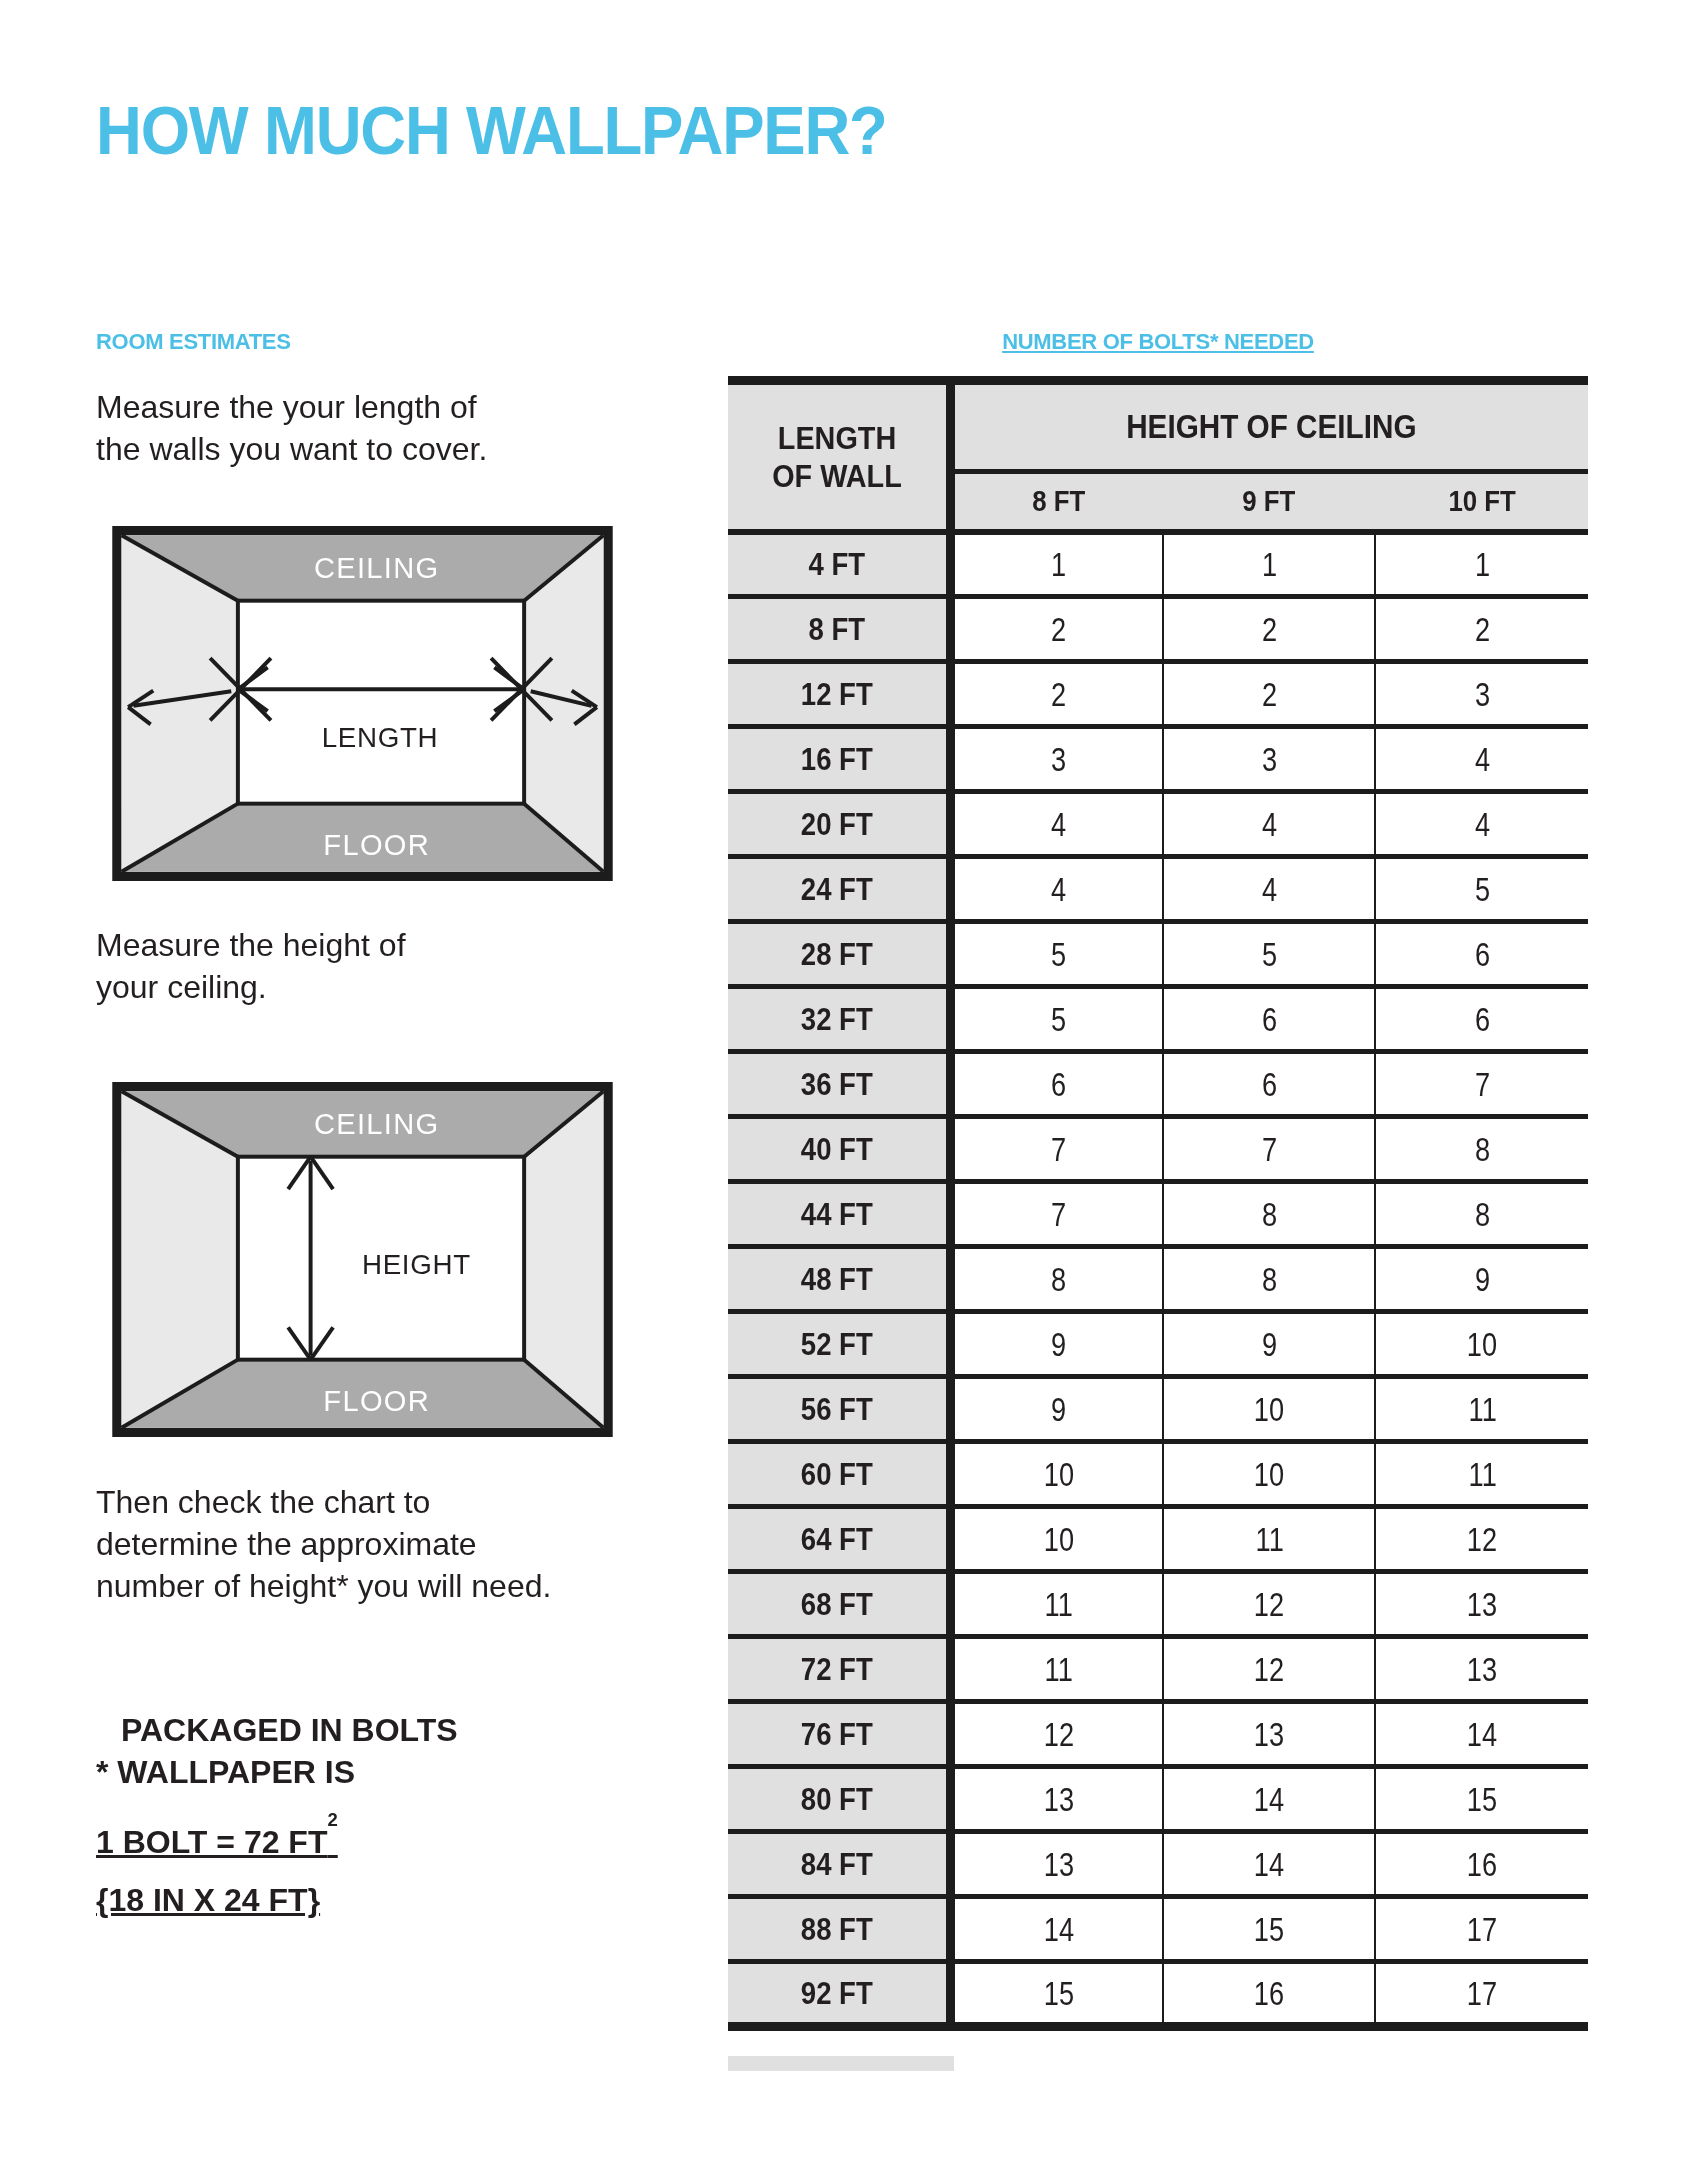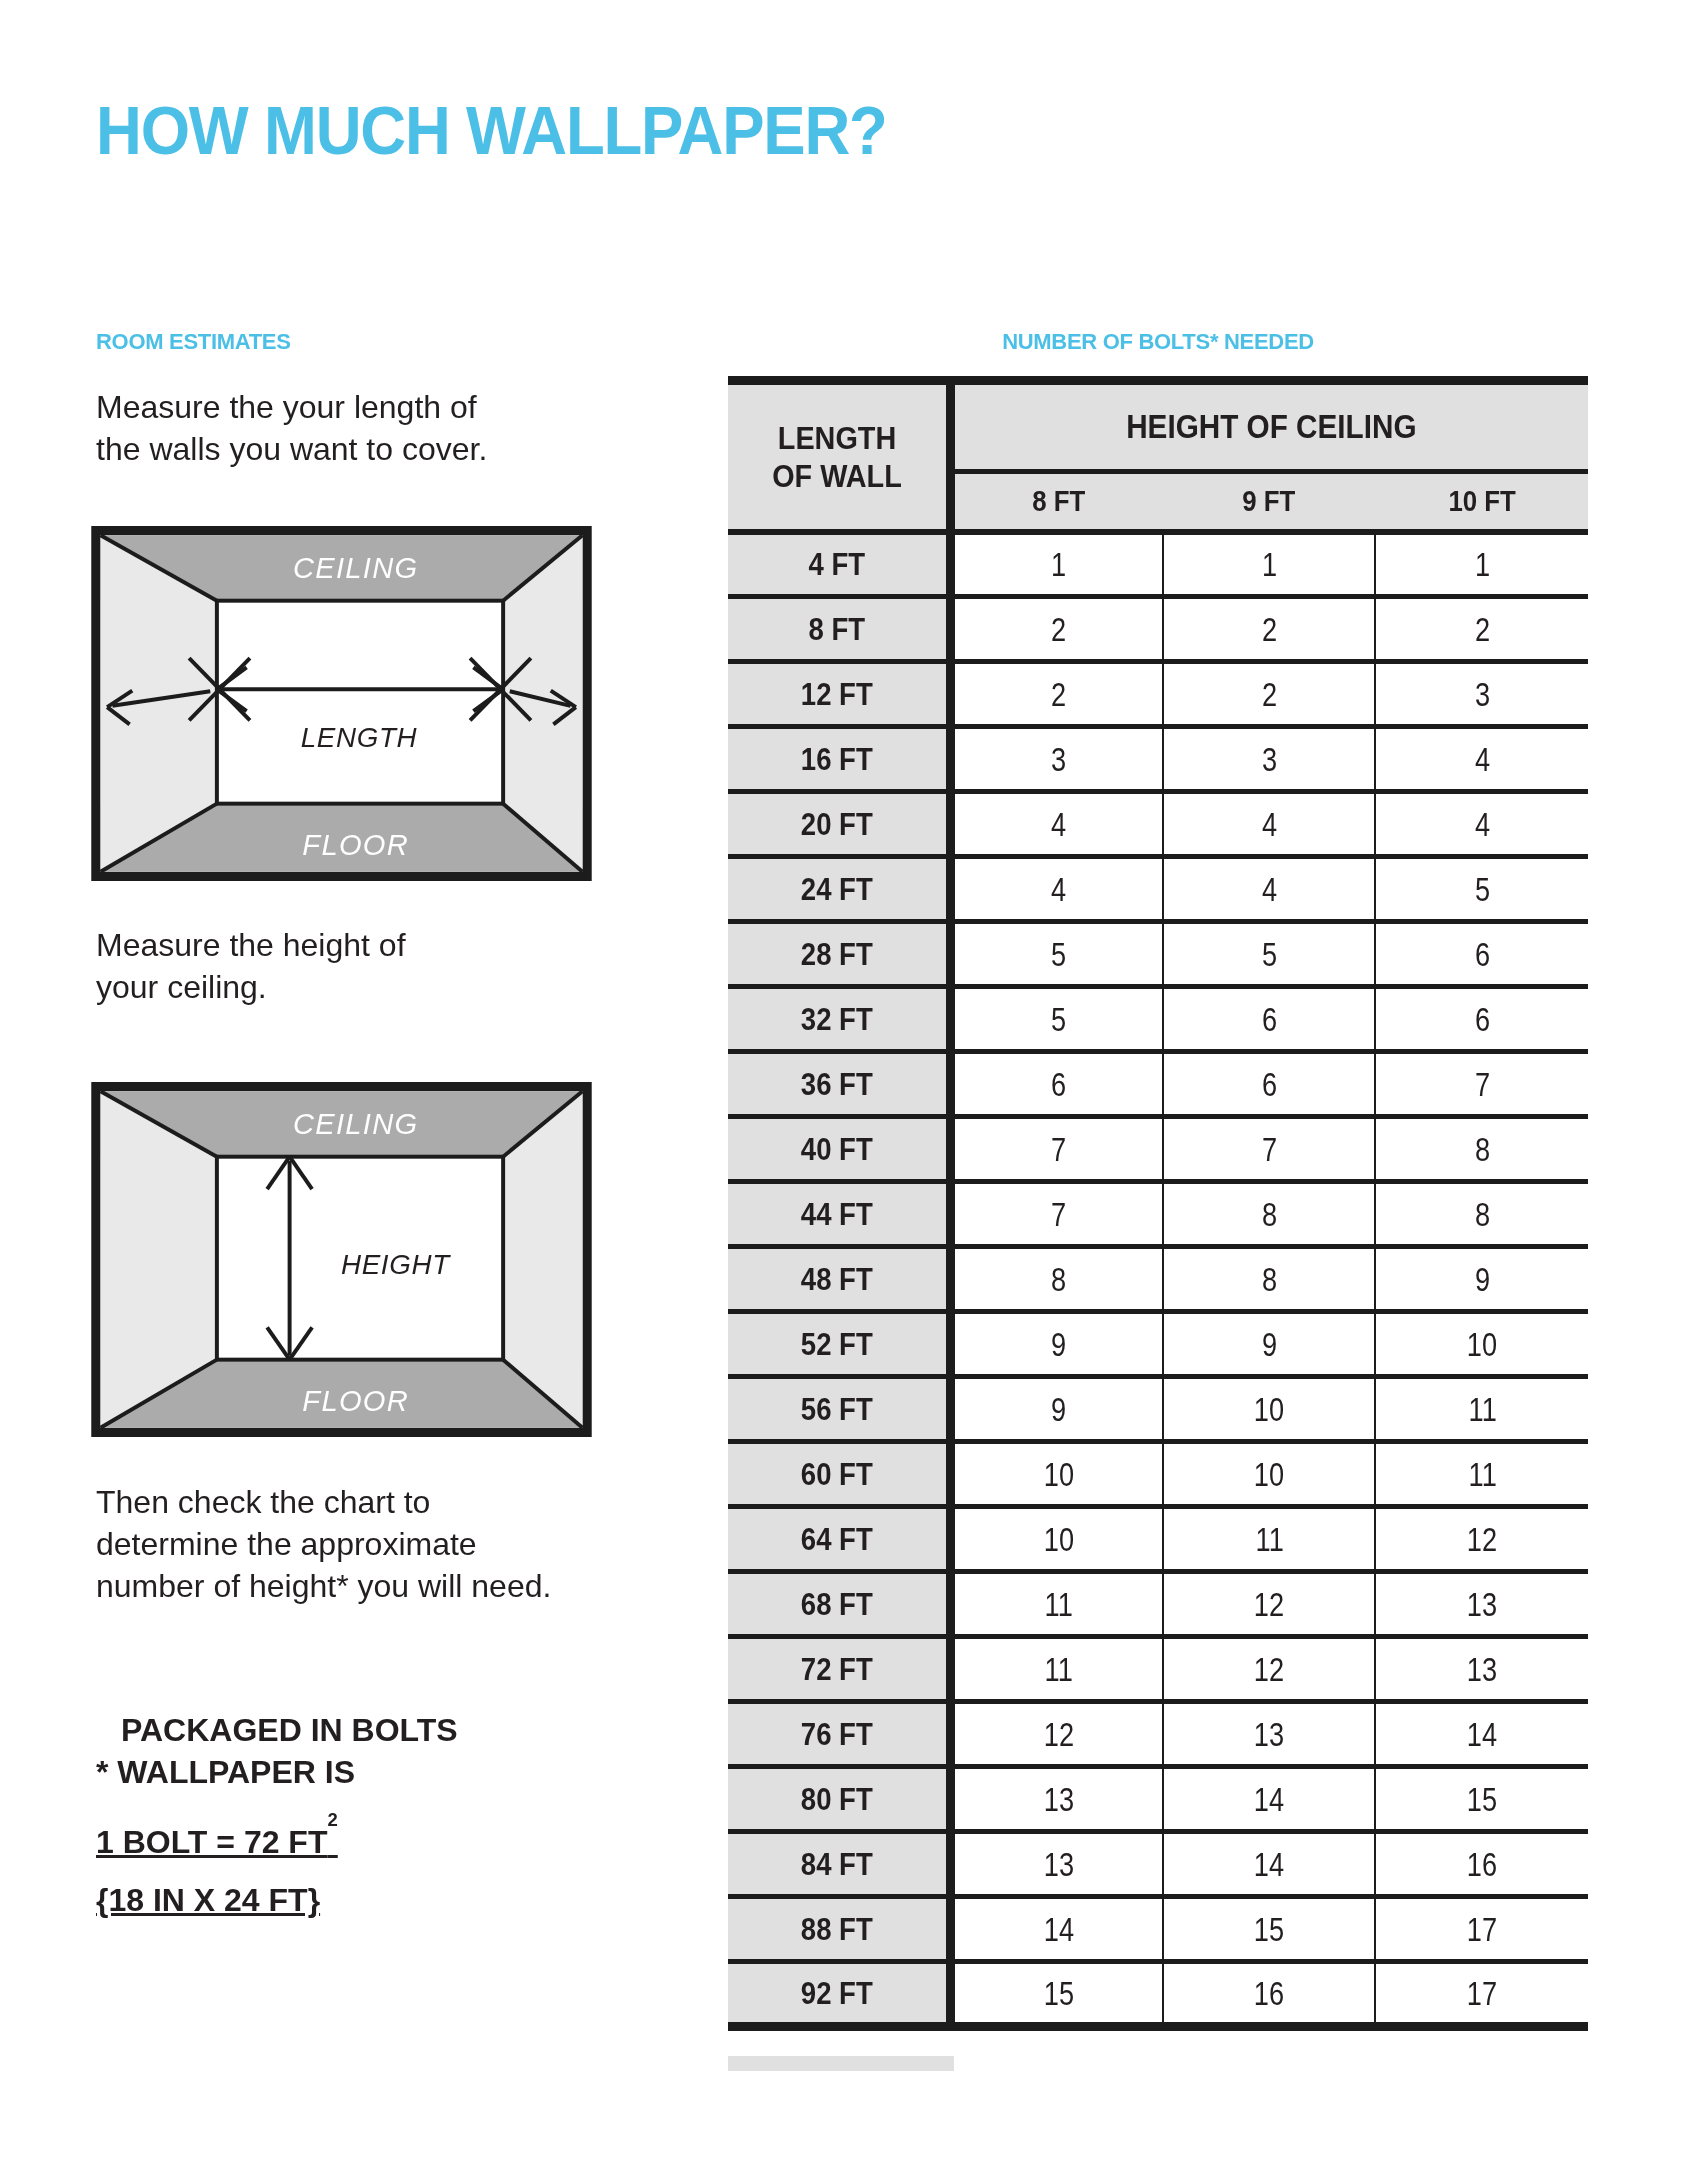--- a/index.html
+++ b/index.html
@@ -15,29 +15,29 @@
     transform:scaleX(.92); transform-origin:left center;
     white-space:nowrap;
   }
 
   .section-heading {
     position:absolute; top:329px;
     font-size:22px; font-weight:700; letter-spacing:-0.3px;
     white-space:nowrap;
   }
   #room-estimates-heading { left:96px; }
-  #bolts-heading { left:728px; width:860px; text-align:center; }
+  #bolts-heading { left:728px; width:860px; text-align:center;text-decoration:underline; }
 
   .para { position:absolute; left:96px; color:var(--text,#231F20); font-size:32px; line-height:42px; }
   #step1 { top:386px; }
   #step2 { top:924px; }
   #step3 { top:1481px; }
   .para .line { display:block; }
 
-  .diagram { position:absolute; left:91px; width:501px; height:367px;font-style:italic; }
+  .diagram { position:absolute; left:112px; width:501px; height:367px; }
   #diagram-length { top:526px; }
   #diagram-height { top:1082px; }
   svg text { font-family:"Liberation Sans","DejaVu Sans",sans-serif; }
   .room-label { fill:#ffffff; font-size:44px; letter-spacing:2px; }
   .measure-label { fill:var(--text,#231F20); font-size:42px; letter-spacing:1px; }
 
   .footnote { position:absolute; left:96px; color:var(--text,#231F20); font-size:32px; font-weight:700; line-height:42px; }
   #footnote-bolts { top:1709px; }
   #footnote-bolts .line2 { padding-left:25px; }
   #bolt-spec { top:1814px; }

